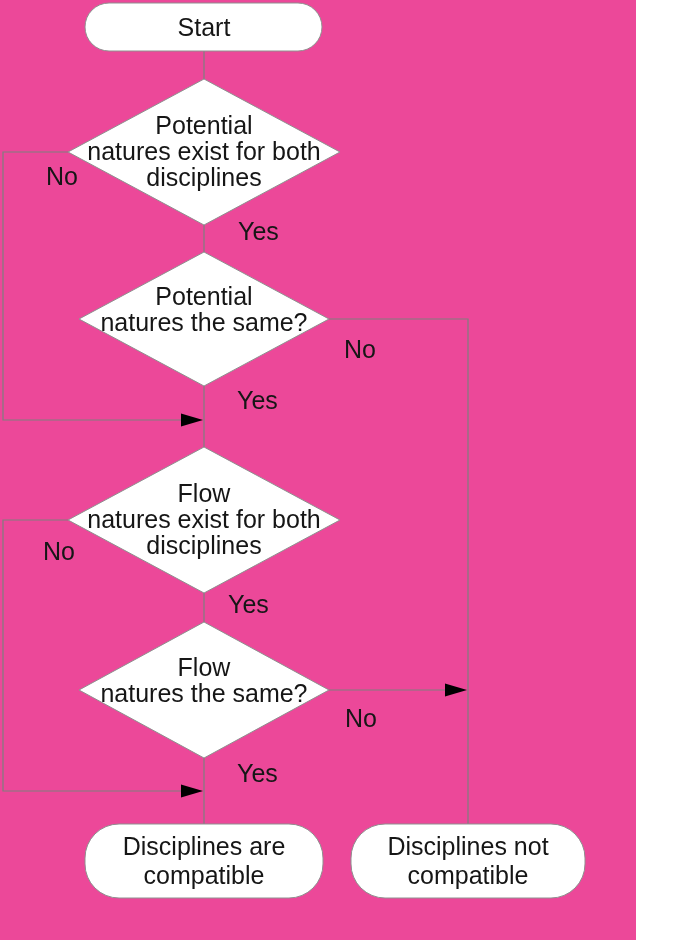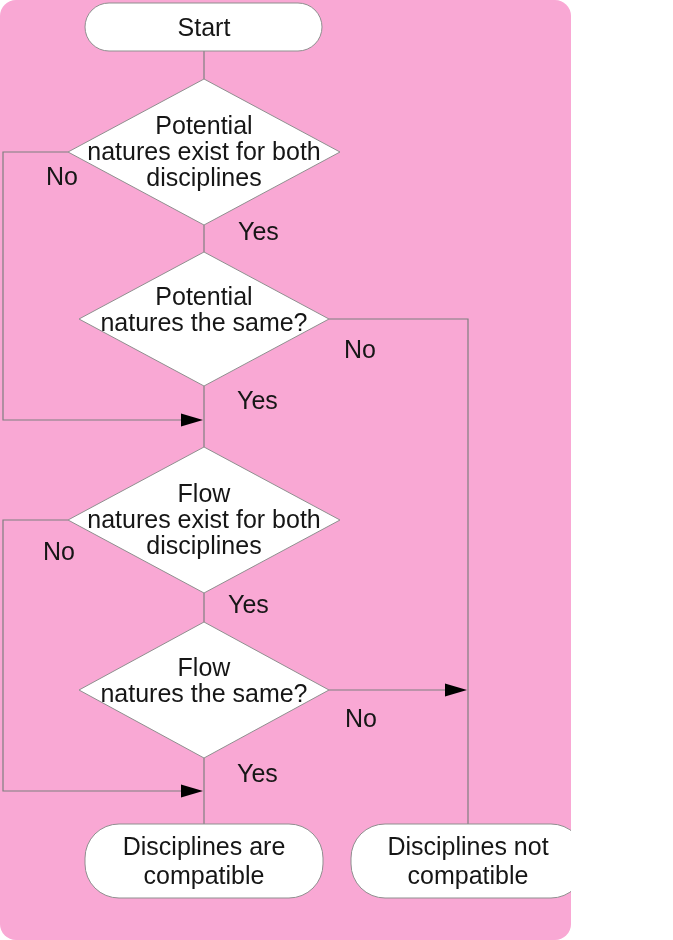--- a/index.html
+++ b/index.html
@@ -2,26 +2,25 @@
 <html><head>
 <meta charset="utf-8">
 <style>
   html, body {
     margin: 0;
     padding: 0;
     background: #ffffff;
   }
   .canvas {
     position: relative;
-    width: 571px;
+    width: 636px;
     height: 940px;
-    background: #f9a8d4;
+    background: #ec4899;
     font-family: "Liberation Sans", sans-serif;
     overflow: hidden;
-    border-radius: 16px;
   }
   svg { display: block; }
   .shape {
     fill: #ffffff;
     stroke: #8f8f8f;
     stroke-width: 1;
   }
   .edge {
     fill: none;
     stroke: #7f7f7f;

